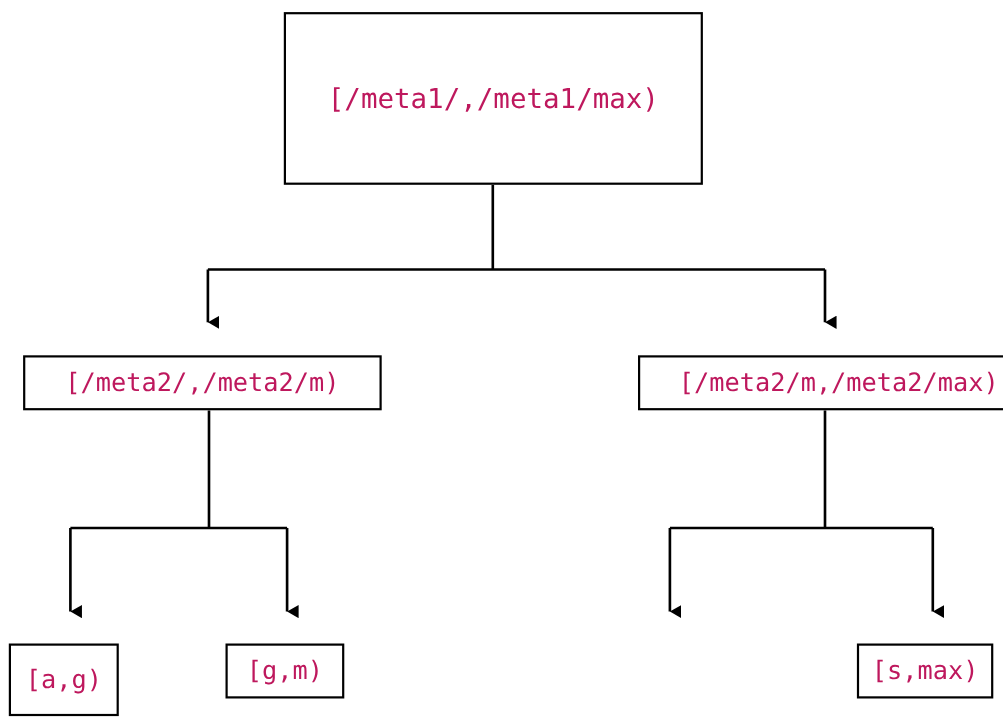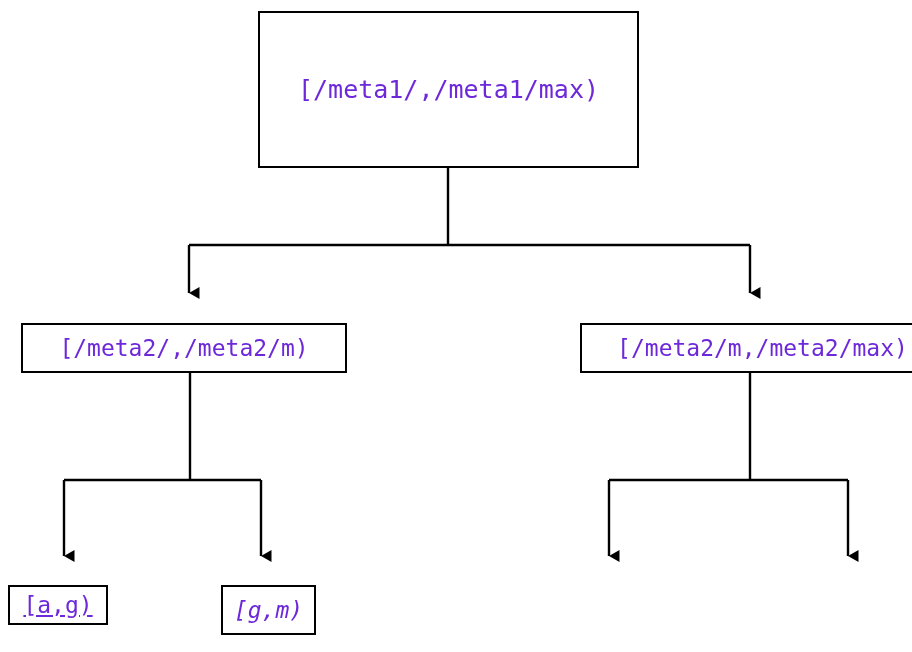--- a/index.html
+++ b/index.html
@@ -28,33 +28,33 @@
   }
   .node {
     position: absolute;
     box-sizing: border-box;
     border: 2px solid #000000;
     background: #ffffff;
     display: flex;
     align-items: center;
     justify-content: center;
     text-align: center;
-    color: #6d28d9;
+    color: #be185d;
     white-space: pre;
   }
   .node-label {
     display: block;
     line-height: 1;
     letter-spacing: 0px;
   }
   .node-root  { left: 258px; top: 11px;  width: 381px; height: 157px; }
   .node-mid-l { left: 21px;  top: 323px; width: 326px; height: 50px; }
   .node-mid-r { left: 580px; top: 323px; width: 365px; height: 50px; }
-  .node-leaf-1 { left: 8px;   top: 585px; width: 100px; height: 40px; text-decoration: underline; }
-  .node-leaf-2 { left: 221px; top: 585px; width: 95px; height: 50px; font-style: italic; }
+  .node-leaf-1 { left: 8px;   top: 585px; width: 100px; height: 66px; }
+  .node-leaf-2 { left: 205px; top: 585px; width: 108px; height: 50px; }
   .node-leaf-3 { left: 554px; top: 585px; width: 100px; height: 50px; }
   .node-leaf-4 { left: 779px; top: 585px; width: 124px; height: 50px; }
   .size-lg .node-label { font-size: 25px; }
   .size-md .node-label { font-size: 23px; }
   .size-sm .node-label { font-size: 23px; }
 </style>
 </head>
 <body>
 
 <div id="canvas">
@@ -102,14 +102,17 @@
 
   <div class="node node-leaf-1 size-sm">
     <span class="node-label">[a,g)</span>
   </div>
 
   <div class="node node-leaf-2 size-sm">
     <span class="node-label">[g,m)</span>
   </div>
 
 
+  <div class="node node-leaf-4 size-sm">
+    <span class="node-label">[s,max)</span>
+  </div>
 
 </div>
 
 </body></html>

